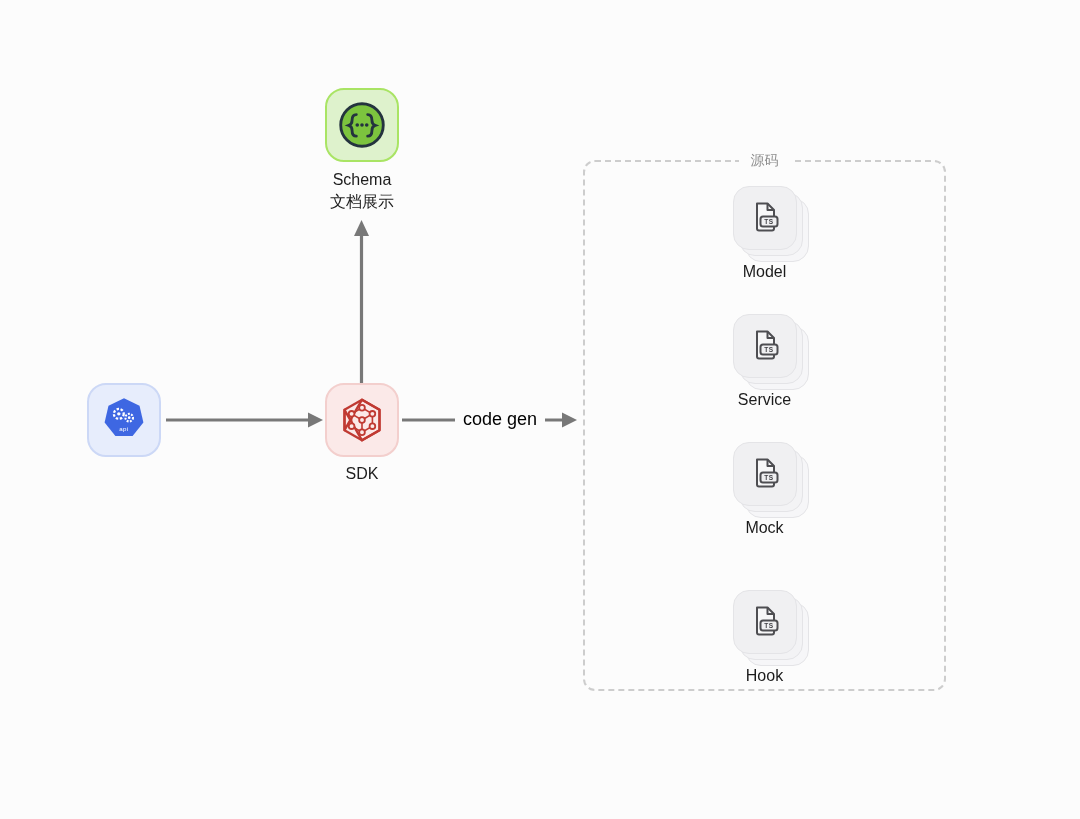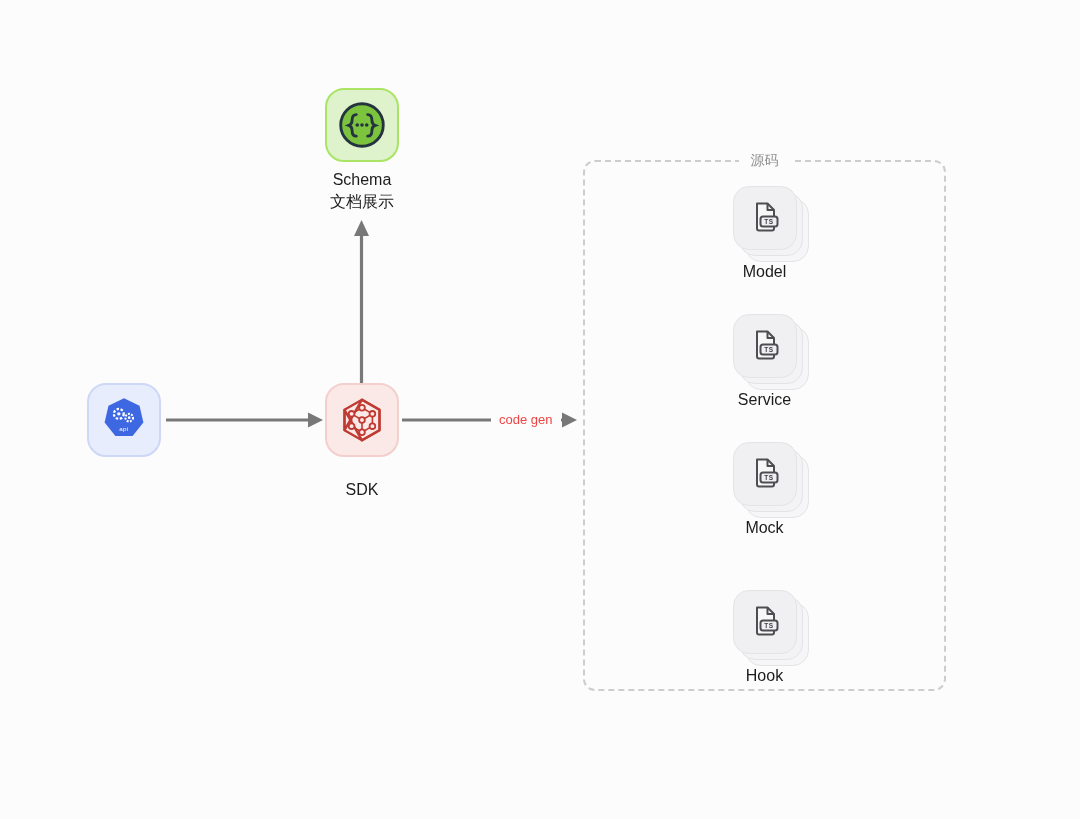--- a/index.html
+++ b/index.html
@@ -35,29 +35,29 @@
   }
   .tile svg{display:block;}
   .tile-swagger{left:325px;top:88px;background:var(--swagger-tile-bg);border:2px solid var(--swagger-tile-border);}
   .tile-openapi{left:87px;top:383px;background:var(--openapi-tile-bg);border:2px solid var(--openapi-tile-border);}
   .tile-sdk{left:325px;top:383px;background:var(--sdk-tile-bg);border:2px solid var(--sdk-tile-border);}
   .node-label{
     position:absolute;text-align:center;font-size:16px;line-height:22px;color:var(--label-ink);
   }
   .label-swagger{left:282px;top:169px;width:160px;}
   .label-openapi{left:24px;top:463px;width:200px;}
-  .label-sdk{left:282px;top:479px;width:160px;}
+  .label-sdk{left:282px;top:463px;width:160px;}
 
   .edges{position:absolute;left:0;top:0;width:1080px;height:819px;pointer-events:none;}
   .edge-line{stroke:var(--arrow);stroke-width:3.2;fill:none;}
   .edge-head{fill:var(--arrow);stroke:none;}
 
   .edge-label{
     position:absolute;left:455px;top:410px;padding:0 8px;background:var(--background);
-    font-size:13px;line-height:19px;color:#ef4444;margin-left:36px;
+    font-size:18px;line-height:19px;color:#000000;
   }
 
   .source-box{
     position:absolute;left:583px;top:160px;width:363px;height:531px;box-sizing:border-box;
     border:2px dashed var(--box-border);border-radius:12px;
   }
   .source-box-title{
     position:absolute;top:-10px;left:50%;transform:translateX(-50%);
     background:var(--background);padding:0 12px;font-size:14px;color:var(--box-title);white-space:nowrap;
   }

